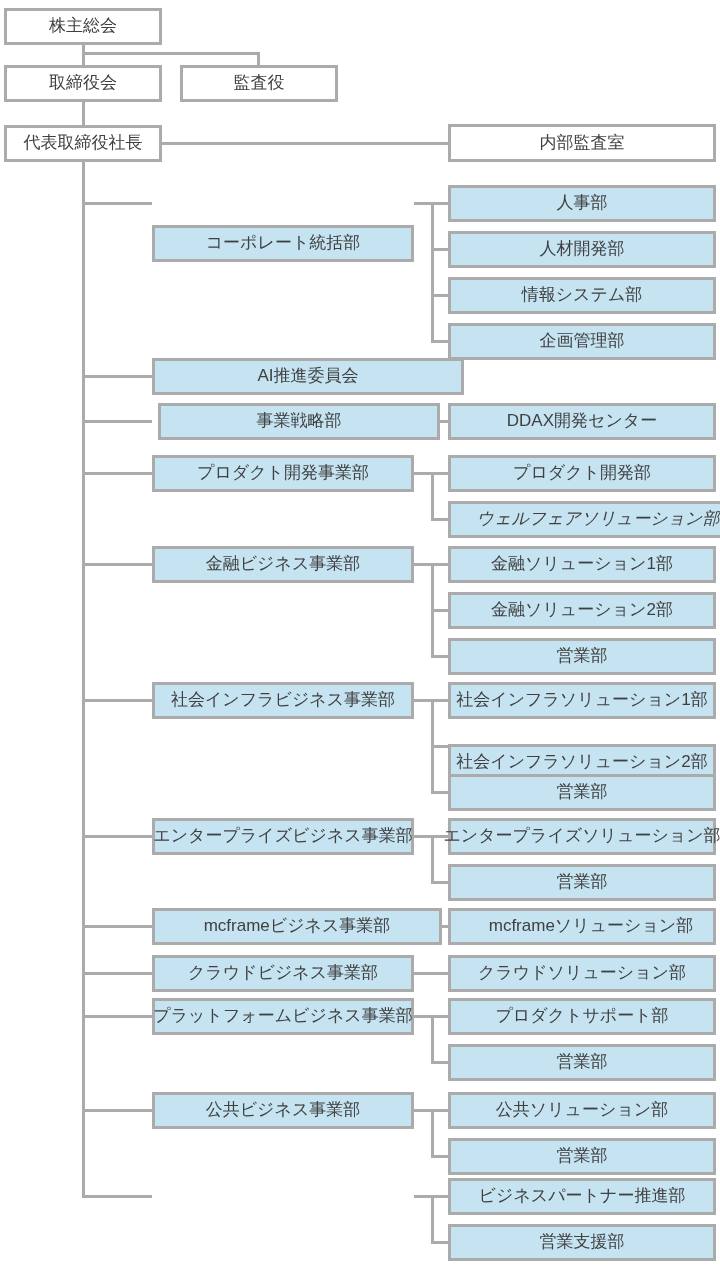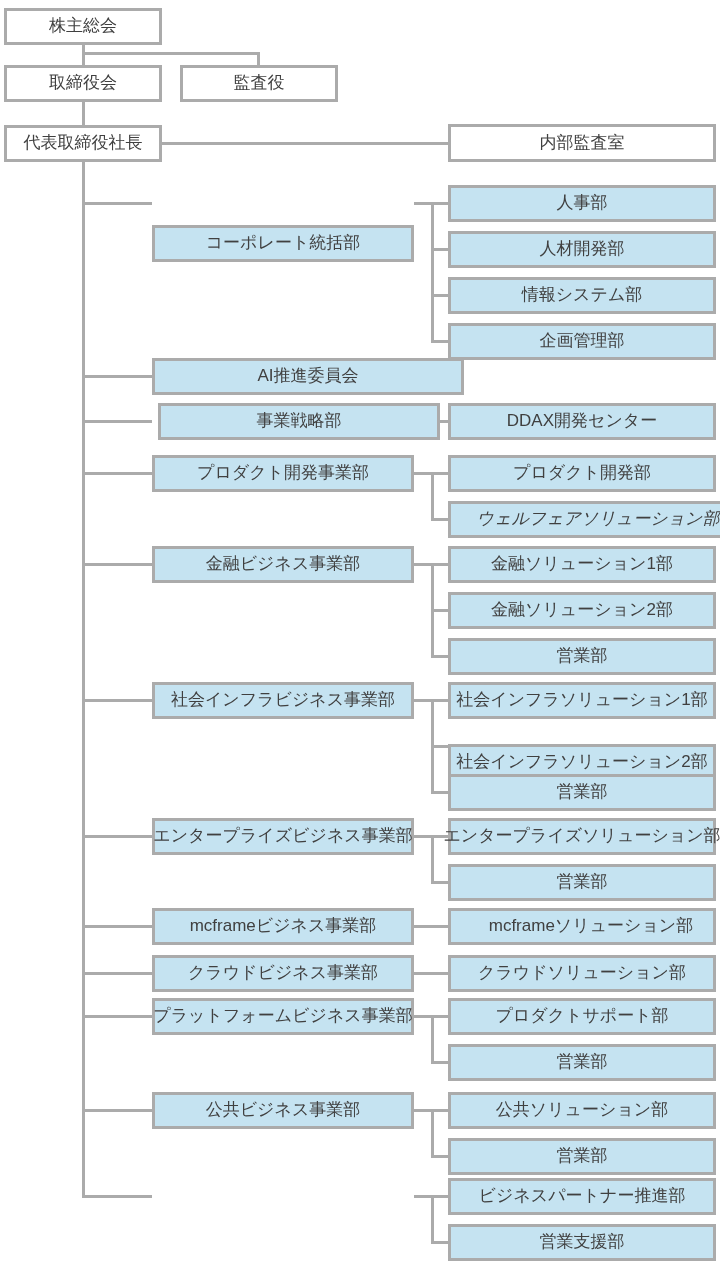--- a/index.html
+++ b/index.html
@@ -99,21 +99,21 @@
     <div class="line" style="left: 431px; top: 791px; width: 17px; height: 3px;"></div>
     <div class="node blue" style="left: 448px; top: 774px; width: 268px; height: 37px;">営業部</div>
     <div class="line" style="left: 82px; top: 835px; width: 70px; height: 3px;"></div>
     <div class="node blue" style="left: 152px; top: 818px; width: 262px; height: 37px;">エンタープライズビジネス事業部</div>
     <div class="line" style="left: 414px; top: 835px; width: 34px; height: 3px;"></div>
     <div class="line" style="left: 431px; top: 835px; width: 3px; height: 49px;"></div>
     <div class="node blue" style="left: 448px; top: 818px; width: 268px; height: 37px;">エンタープライズソリューション部</div>
     <div class="line" style="left: 431px; top: 881px; width: 17px; height: 3px;"></div>
     <div class="node blue" style="left: 448px; top: 864px; width: 268px; height: 37px;">営業部</div>
     <div class="line" style="left: 82px; top: 925px; width: 70px; height: 3px;"></div>
-    <div class="node blue" style="left: 152px; top: 908px; width: 262px; height: 37px;">mcframeビジネス事業部</div>
+    <div class="node blue" style="left: 152px; top: 908px; width: 290px; height: 37px;">mcframeビジネス事業部</div>
     <div class="line" style="left: 414px; top: 925px; width: 34px; height: 3px;"></div>
     <div class="node blue" style="left: 448px; top: 908px; width: 268px; height: 37px; padding-left: 18px;">mcframeソリューション部</div>
     <div class="line" style="left: 82px; top: 972px; width: 70px; height: 3px;"></div>
     <div class="node blue" style="left: 152px; top: 955px; width: 262px; height: 37px;">クラウドビジネス事業部</div>
     <div class="line" style="left: 414px; top: 972px; width: 34px; height: 3px;"></div>
     <div class="node blue" style="left: 448px; top: 955px; width: 268px; height: 37px;">クラウドソリューション部</div>
     <div class="line" style="left: 82px; top: 1015px; width: 70px; height: 3px;"></div>
     <div class="node blue" style="left: 152px; top: 998px; width: 262px; height: 37px;">プラットフォームビジネス事業部</div>
     <div class="line" style="left: 414px; top: 1015px; width: 34px; height: 3px;"></div>
     <div class="line" style="left: 431px; top: 1015px; width: 3px; height: 49px;"></div>

